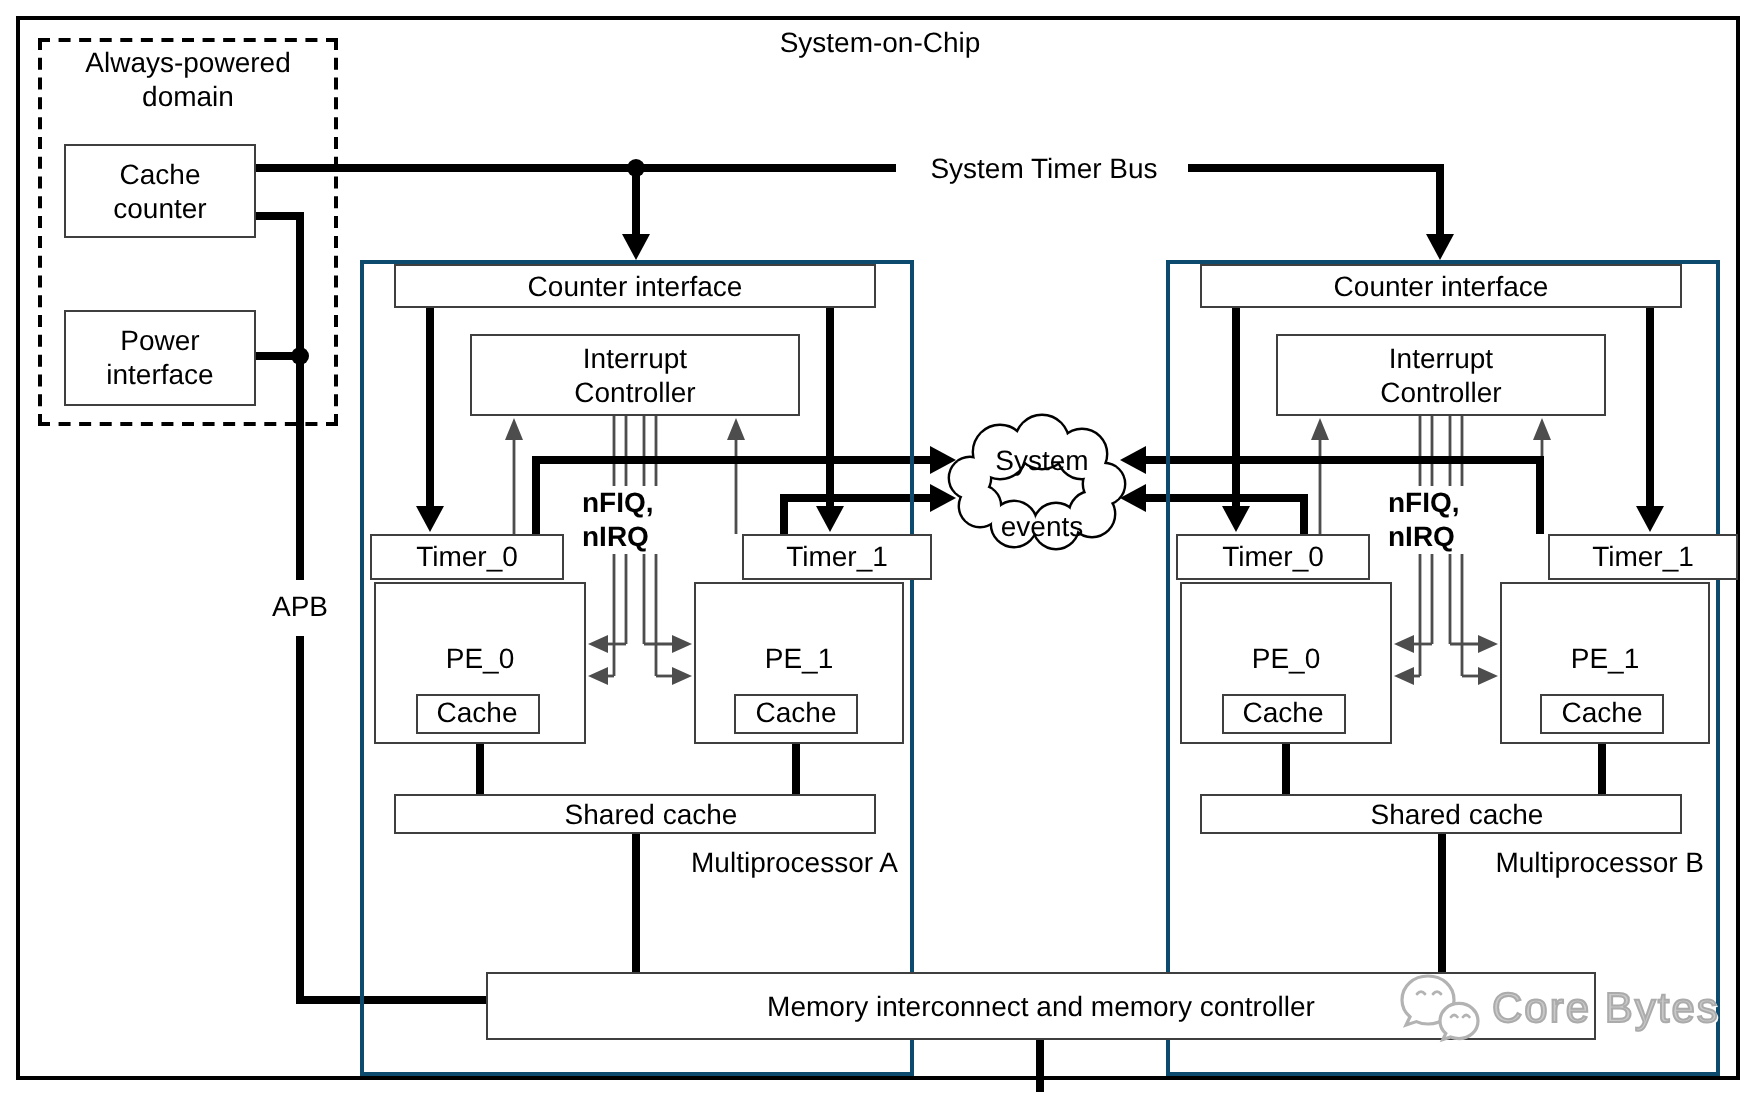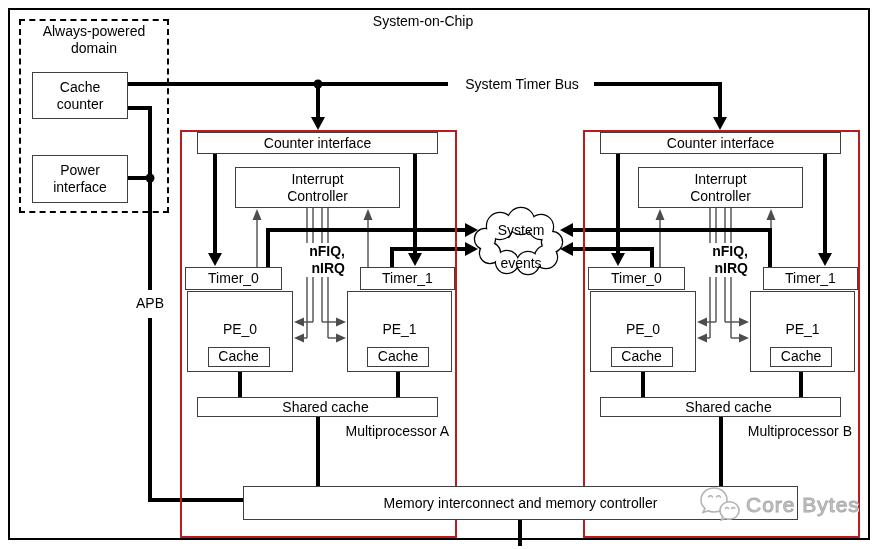--- a/index.html
+++ b/index.html
@@ -4,48 +4,48 @@
 <style>
   html,body{margin:0;padding:0;background:#ffffff;}
   .stage{
     position:relative;width:879px;height:549px;background:#ffffff;
     font-family:"Liberation Sans", sans-serif;color:#000;overflow:hidden;
   }
   .stage *{box-sizing:border-box;}
   svg.wires{position:absolute;left:0;top:0;z-index:1;}
   .abs{position:absolute;z-index:2;}
   .soc-box{left:8px;top:8px;width:862px;height:532px;border:2px solid #000;background:transparent;}
-  .soc-title{left:323px;top:13px;width:200px;text-align:center;font-size:14px;}
+  .soc-title{left:340px;top:13px;width:200px;text-align:center;font-size:14px;}
   .apd-box{left:19px;top:19px;width:150px;height:194px;border:2px dashed #000;background:transparent;}
   .apd-label{left:19px;top:23px;width:150px;text-align:center;line-height:17px;font-size:14px;}
   .apd-label span{display:inline-block;width:112px;}
   .wbox{border:1.4px solid #3f3f3f;background:#fff;display:flex;align-items:center;justify-content:center;text-align:center;font-size:14px;line-height:17px;}
   .sys-counter{left:32px;top:72px;width:96px;height:47px;}
   .sys-counter span{display:inline-block;width:62px;}
   .pwr-ctrl{left:32px;top:155px;width:96px;height:48px;}
   .pwr-ctrl span{display:inline-block;width:74px;}
   .bus-label{left:450px;top:76px;width:144px;text-align:center;font-size:14px;background:#fff;}
   .apb-label{left:128px;top:295px;width:44px;text-align:center;font-size:14px;}
-  .mp{width:277px;height:408px;border:2px solid #b91c1c;background:transparent;position:absolute;z-index:2;}
+  .mp{width:277px;height:408px;border:2px solid #0c4a6e;background:transparent;position:absolute;z-index:2;}
   .mp-a{left:180px;top:130px;}
   .mp-b{left:583px;top:130px;}
   .mp .ci{position:absolute;left:15px;top:0px;width:241px;height:22px;}
   .mp .ic{position:absolute;left:53px;top:35px;width:165px;height:41px;}
   .mp .ic span{display:inline-block;width:80px;}
   .mp .t0{position:absolute;left:3px;top:135px;width:97px;height:23px;}
-  .mp .t1{position:absolute;left:178px;top:135px;width:95px;height:23px;}
+  .mp .t1{position:absolute;left:189px;top:135px;width:95px;height:23px;}
   .mp .pe{position:absolute;top:159px;width:106px;height:81px;border:1.4px solid #3f3f3f;background:#fff;}
   .mp .pe0{left:5px;}
   .mp .pe1{left:165px;width:105px;}
   .mp .pe .pe-label{position:absolute;left:0;top:29px;width:100%;text-align:center;font-size:14px;}
   .mp .cache{position:absolute;left:19.5px;top:54.5px;width:62px;height:20px;font-size:14px;}
   .mp .pe1 .cache{left:19px;}
   .mp .sc{position:absolute;left:15px;top:265px;width:241px;height:20px;padding-left:16px;}
   .mp .mp-name{position:absolute;right:6px;top:291px;font-size:14px;}
-  .mp .irq{position:absolute;left:109px;top:111px;width:54px;text-align:right;
+  .mp .irq{position:absolute;left:109px;top:111px;width:54px;text-align:left;
            font-size:14px;font-weight:bold;line-height:17px;background:#fff;z-index:3;}
   .cloud-text{width:80px;text-align:center;font-size:14px;z-index:3;}
   .mem-box{left:243px;top:486px;width:555px;height:34px;}
   .watermark{left:698px;top:485px;height:40px;display:flex;align-items:center;z-index:4;pointer-events:none;}
   .watermark .wm-text{font-size:21px;letter-spacing:1px;color:#c9c9c9;
      -webkit-text-stroke:1px #ababab;text-shadow:1px 1px 0 #ffffff;margin-left:4px;}
 </style>
 </head>
 <body>
 

